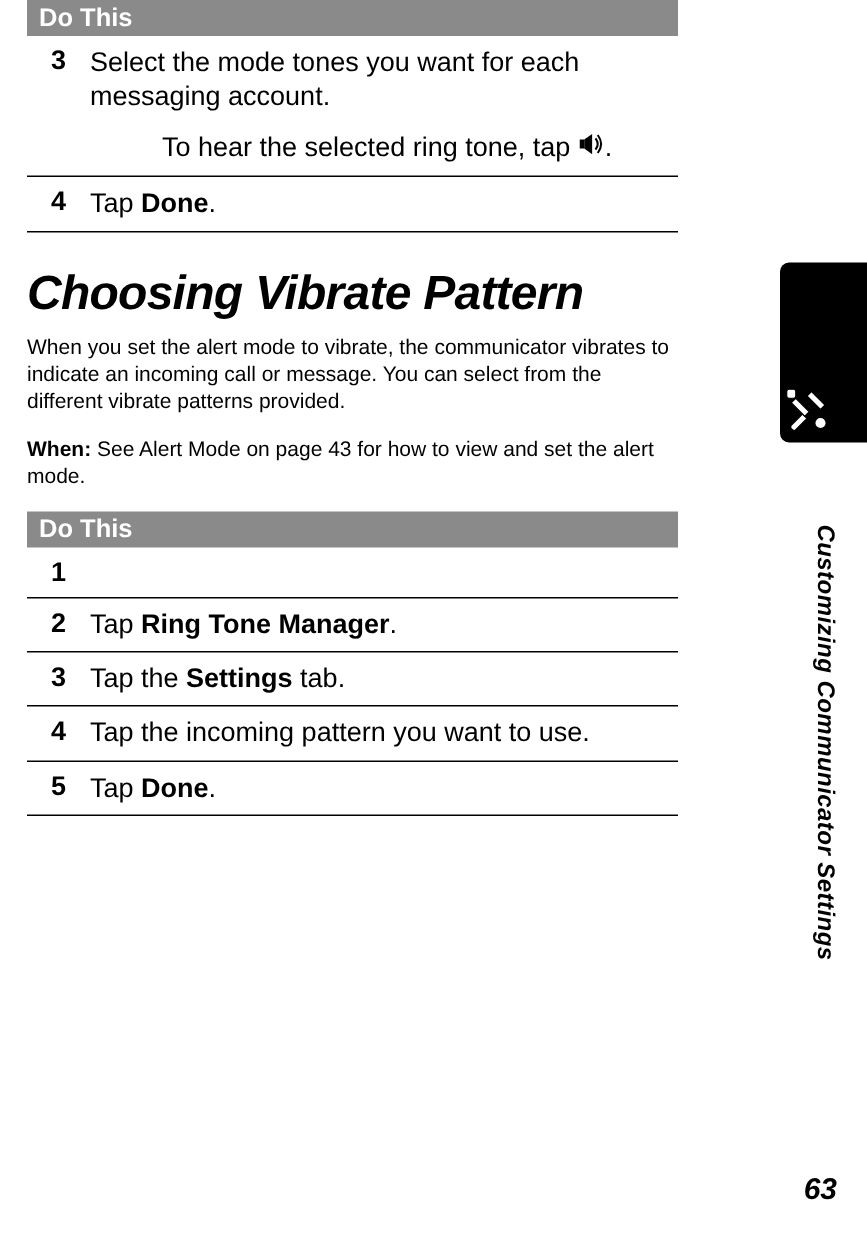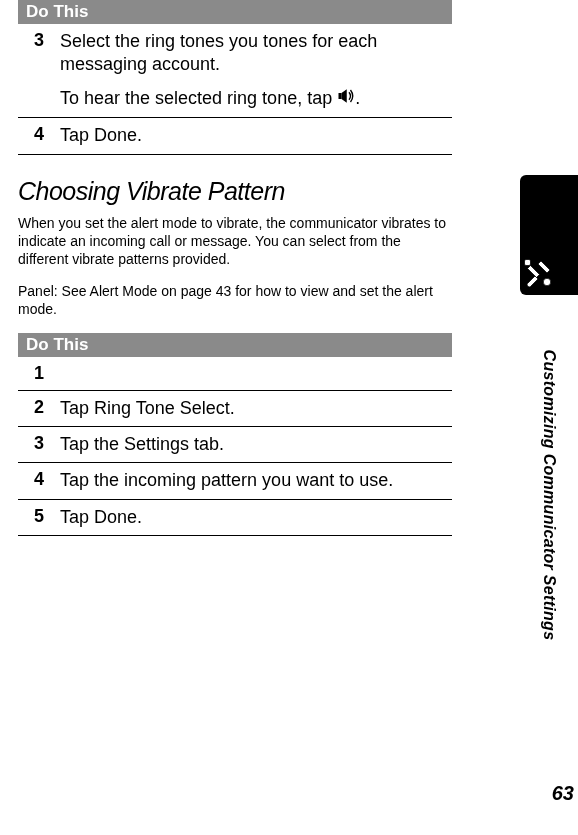--- a/index.html
+++ b/index.html
@@ -4,46 +4,46 @@
   <style>
     * { margin: 0; padding: 0; box-sizing: border-box; }
     html, body { width: 578px; height: 835px; background: #fff; font-family: Arial, Helvetica, sans-serif; color: #000; position: relative; }
     body { padding: 0; }
     .page { position: relative; width: 578px; height: 831px; }
     .content { padding: 0 58px 0 18px; width: 510px; }
     .table-header { background: #8a8a8a; color: #fff; font-weight: bold; font-size: 17px; padding: 2px 8px; }
     .step-row { display: flex; border-bottom: 1px solid #000; padding: 6px 0 6px 0; }
     .step-num { width: 42px; font-weight: bold; font-size: 18px; text-align: center; flex-shrink: 0; }
     .step-text { font-size: 18px; line-height: 1.3; flex: 1; padding-right: 8px; }
-    .step-text .sub { margin-top: 10px; display: block; }
-    .bold { font-weight: normal; }
-    h2.section-title { font-family: Arial, Helvetica, sans-serif; font-weight: 400; font-style: italic; font-size: 25px; margin: 22px 0 8px 0; letter-spacing: -0.5px; }
+    .step-text .sub { margin-top: 10px; display: block; margin-left: 48px; }
+    .bold { font-weight: bold; }
+    h2.section-title { font-family: Arial, Helvetica, sans-serif; font-weight: 700; font-style: italic; font-size: 32px; margin: 22px 0 8px 0; letter-spacing: -0.5px; }
     p.para { font-size: 14px; line-height: 1.3; margin-bottom: 14px; }
     .side-tab { position: absolute; right: 0; top: 175px; width: 58px; height: 440px; }
     .side-black { background: #000; width: 58px; height: 120px; position: absolute; top: 0; right: 0; border-top-left-radius: 6px; border-bottom-left-radius: 6px; }
     .side-icon { position: absolute; top: 80px; right: 22px; width: 36px; height: 36px; }
     .side-text { position: absolute; top: 130px; right: 0; width: 58px; height: 380px; display: flex; align-items: center; justify-content: center; }
     .side-text span { transform: rotate(90deg); transform-origin: center; white-space: nowrap; font-weight: 900; font-style: italic; font-size: 16px; letter-spacing: 0.3px; color: #000; display: block; }
-    .page-num { position: absolute; bottom: 26px; right: 4px; font-weight: 900; font-size: 20px; font-style: italic; }
+    .page-num { position: absolute; bottom: 26px; right: 20px; font-weight: 900; font-size: 20px; font-style: italic; }
     .icon-inline { display: inline-block; vertical-align: middle; }
     .speaker-icon { width: 18px; height: 18px; }
     .control-panel-chip { display: inline-block; border: 1.5px solid #000; border-radius: 4px; padding: 1px 3px; vertical-align: middle; line-height: 0; }
   </style>
 </head>
 <body>
 
 <div class="page">
   <div class="content">
 
     <div class="table-header">Do This</div>
 
     <div class="step-row">
       <div class="step-num">3</div>
       <div class="step-text">
-        <span>Select the ring tones you tones for each messaging account.</span>
+        <span>Select the mode tones you want for each messaging account.</span>
         <span class="sub">
           <span>To hear the selected ring tone, tap </span>
           <span class="icon-inline">
             <svg class="speaker-icon" viewBox="0 0 24 24">
               <rect x="2" y="8" width="4" height="8" fill="#000"></rect>
               <polygon points="6,8 13,3 13,21 6,16" fill="#000"></polygon>
               <path d="M16 7 Q20 12 16 17" stroke="#000" stroke-width="1.8" fill="none"></path>
               <path d="M18 4 Q24 12 18 20" stroke="#000" stroke-width="1.8" fill="none"></path>
             </svg>
           </span><span>.</span>
@@ -54,33 +54,33 @@
     <div class="step-row">
       <div class="step-num">4</div>
       <div class="step-text">
         <span>Tap </span><span class="bold">Done</span><span>.</span>
       </div>
     </div>
 
     <h2 class="section-title">Choosing Vibrate Pattern</h2>
     <p class="para">When you set the alert mode to vibrate, the communicator vibrates to indicate an incoming call or message. You can select from the different vibrate patterns provided.</p>
     <p class="para">
-      <span class="bold">Panel:</span><span> See Alert Mode on page 43 for how to view and set the alert mode.</span>
+      <span class="bold">When:</span><span> See Alert Mode on page 43 for how to view and set the alert mode.</span>
     </p>
 
     <div class="table-header">Do This</div>
 
     <div class="step-row">
       <div class="step-num">1</div>
     </div>
 
     <div class="step-row">
       <div class="step-num">2</div>
       <div class="step-text">
-        <span>Tap </span><span class="bold">Ring Tone Select</span><span>.</span>
+        <span>Tap </span><span class="bold">Ring Tone Manager</span><span>.</span>
       </div>
     </div>
 
     <div class="step-row">
       <div class="step-num">3</div>
       <div class="step-text">
         <span>Tap the </span><span class="bold">Settings</span><span> tab.</span>
       </div>
     </div>
 

